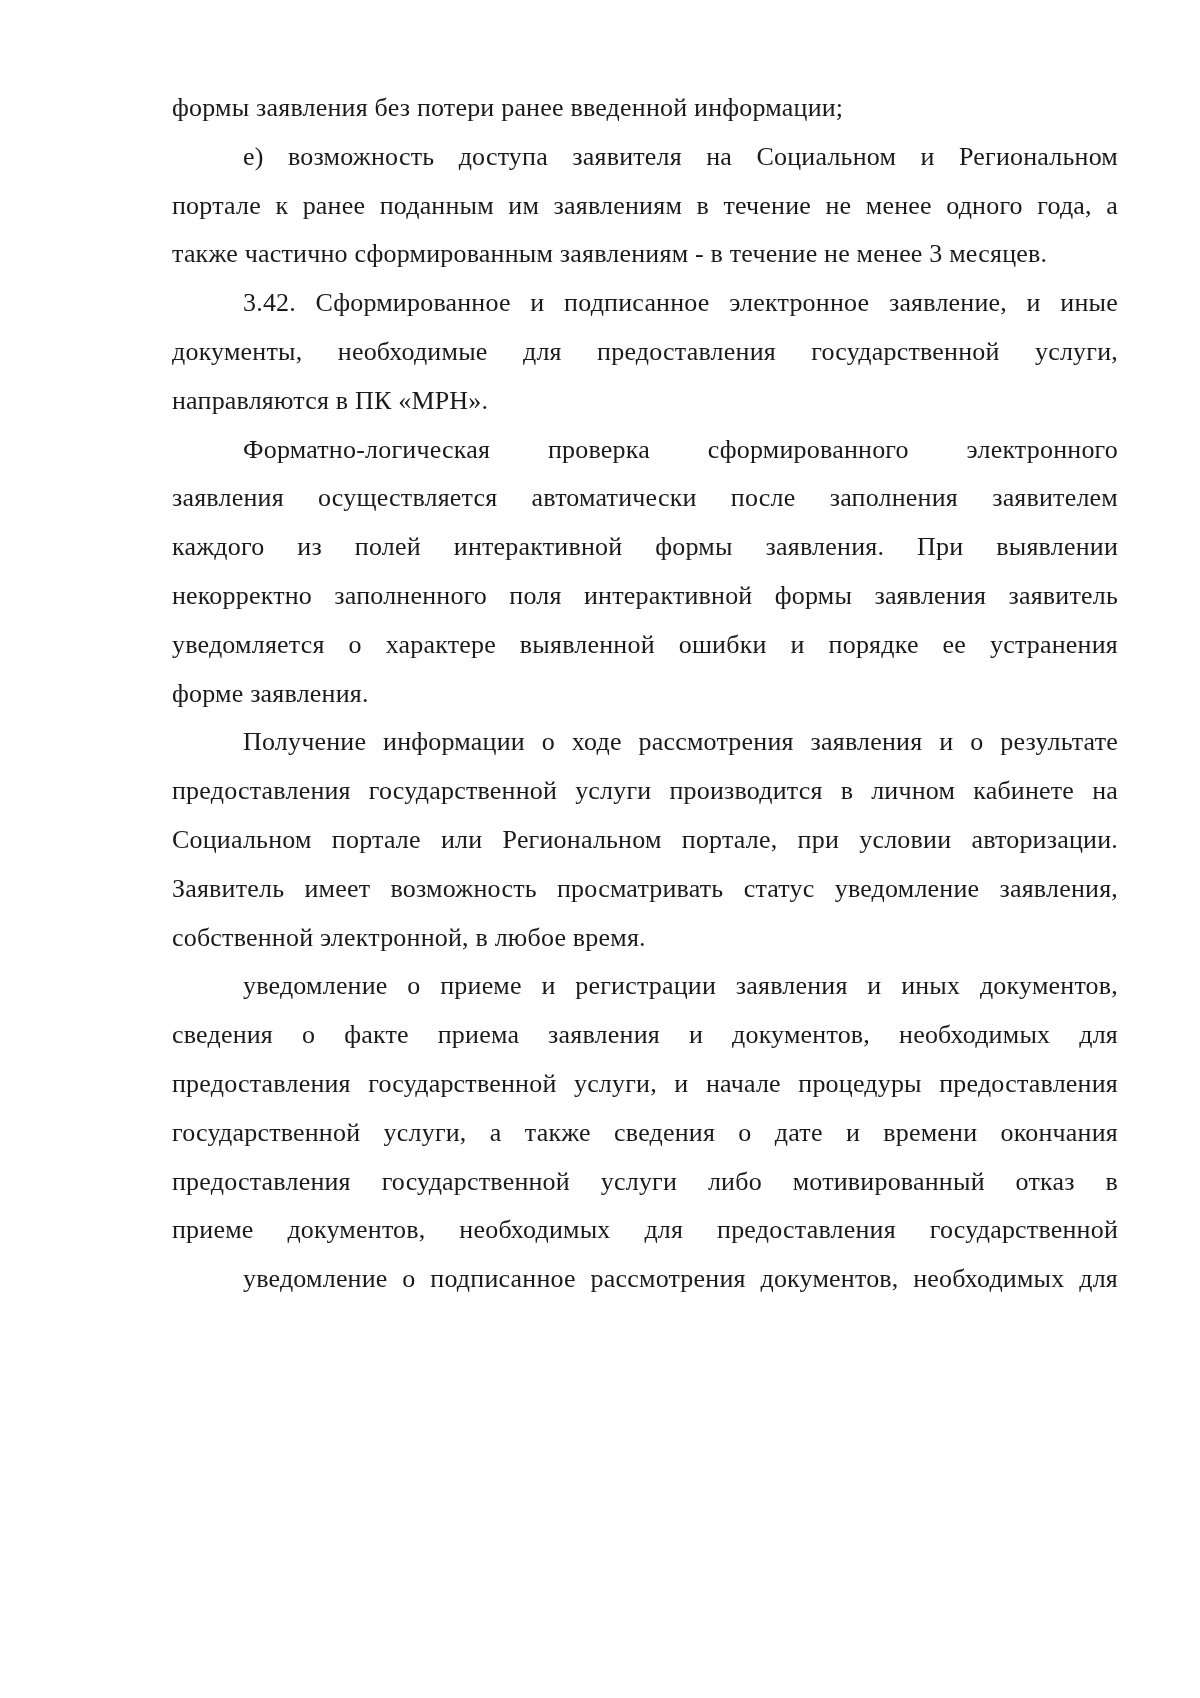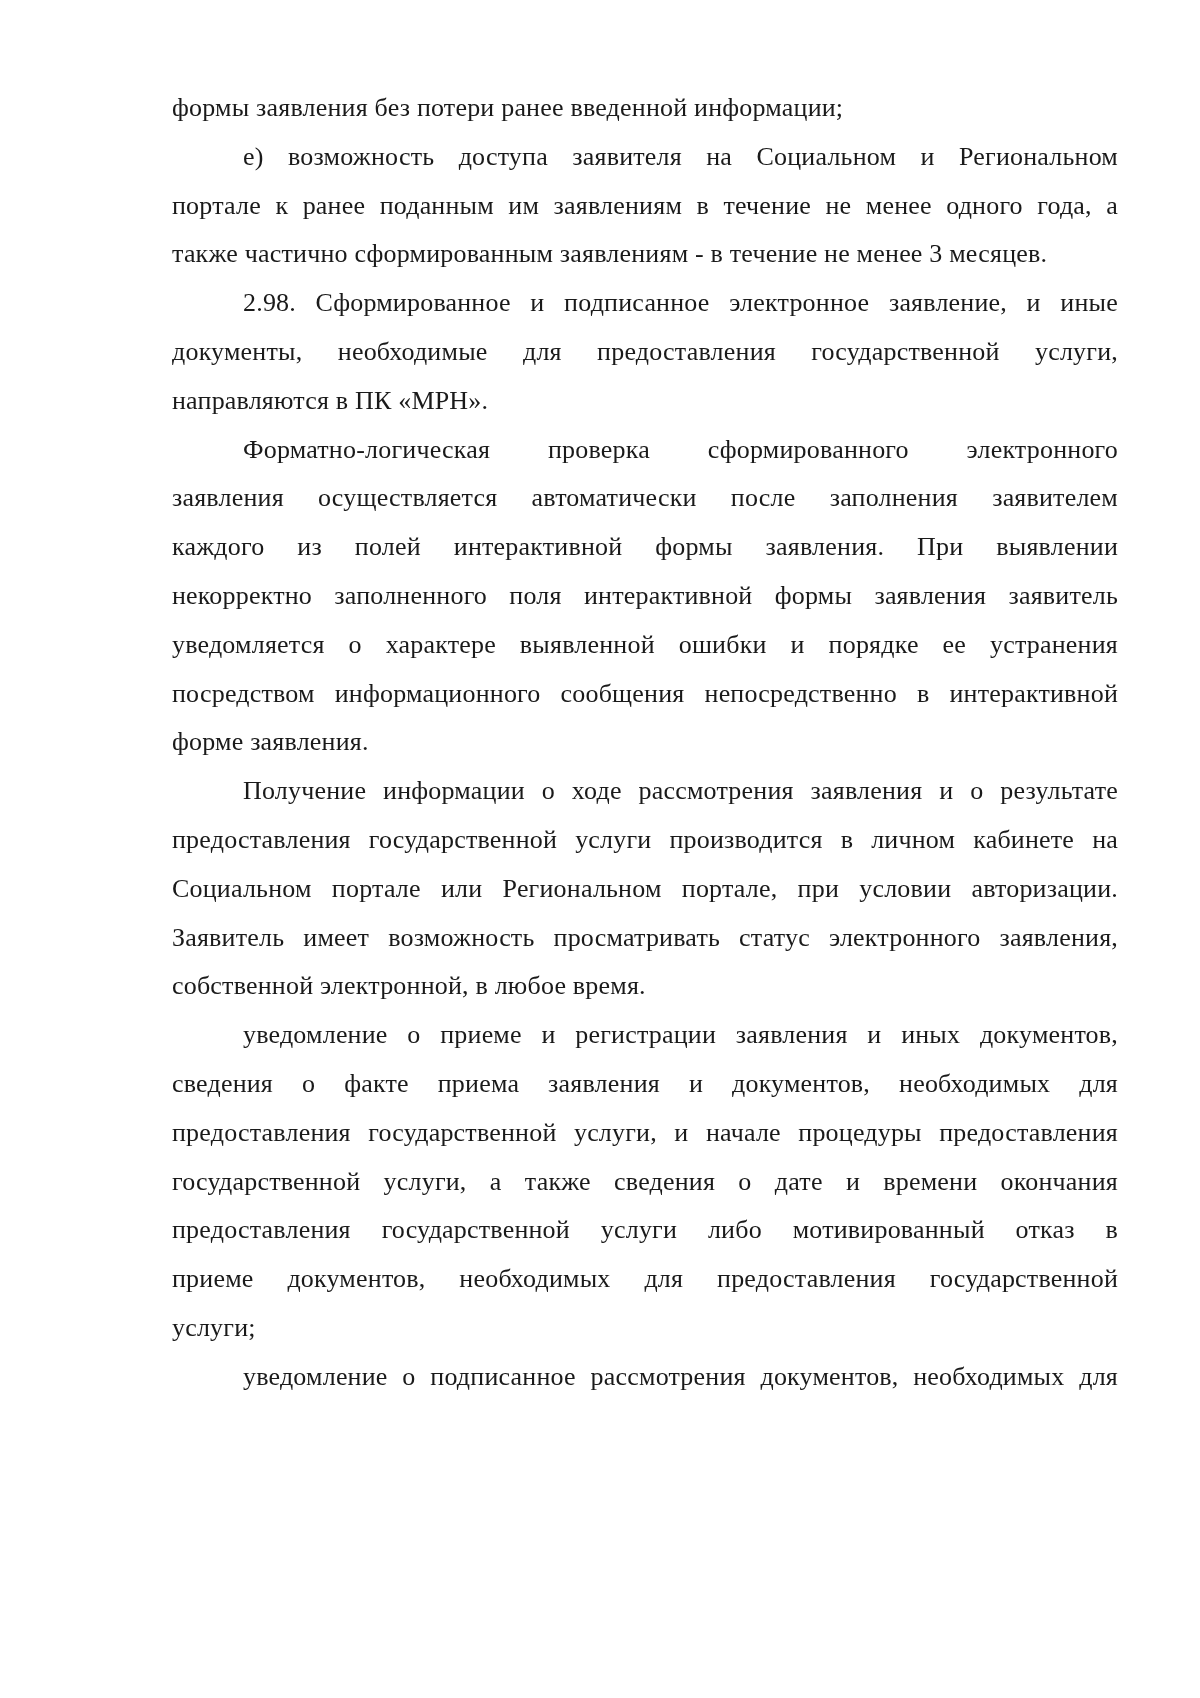--- a/index.html
+++ b/index.html
@@ -49,37 +49,35 @@
   </style>
 </head>
 <body>
 
 <div class="page">
   <div class="text-body">
     <span class="line last">формы заявления без потери ранее введенной информации;</span>
     <span class="line indent">е) возможность доступа заявителя на Социальном и Региональном</span>
     <span class="line">портале к ранее поданным им заявлениям в течение не менее одного года, а</span>
     <span class="line last">также частично сформированным заявлениям - в течение не менее 3 месяцев.</span>
-    <span class="line indent">2.98. Сформированное и подписанное электронное заявление, и иные</span>
+    <span class="line indent">3.42. Сформированное и подписанное электронное заявление, и иные</span>
     <span class="line">документы, необходимые для предоставления государственной услуги,</span>
     <span class="line last">направляются в ПК «МРН».</span>
     <span class="line indent">Форматно-логическая проверка сформированного электронного</span>
     <span class="line">заявления осуществляется автоматически после заполнения заявителем</span>
     <span class="line">каждого из полей интерактивной формы заявления. При выявлении</span>
     <span class="line">некорректно заполненного поля интерактивной формы заявления заявитель</span>
     <span class="line">уведомляется о характере выявленной ошибки и порядке ее устранения</span>
-    <span class="line">посредством информационного сообщения непосредственно в интерактивной</span>
     <span class="line last">форме заявления.</span>
     <span class="line indent">Получение информации о ходе рассмотрения заявления и о результате</span>
     <span class="line">предоставления государственной услуги производится в личном кабинете на</span>
     <span class="line">Социальном портале или Региональном портале, при условии авторизации.</span>
-    <span class="line">Заявитель имеет возможность просматривать статус электронного заявления,</span>
+    <span class="line">Заявитель имеет возможность просматривать статус уведомление заявления,</span>
     <span class="line last">собственной электронной, в любое время.</span>
     <span class="line indent">уведомление о приеме и регистрации заявления и иных документов,</span>
     <span class="line">сведения о факте приема заявления и документов, необходимых для</span>
     <span class="line">предоставления государственной услуги, и начале процедуры предоставления</span>
     <span class="line">государственной услуги, а также сведения о дате и времени окончания</span>
     <span class="line">предоставления государственной услуги либо мотивированный отказ в</span>
     <span class="line">приеме документов, необходимых для предоставления государственной</span>
-    <span class="line last">услуги;</span>
     <span class="line indent">уведомление о подписанное рассмотрения документов, необходимых для</span>
   </div>
 </div>
 
 </body></html>

